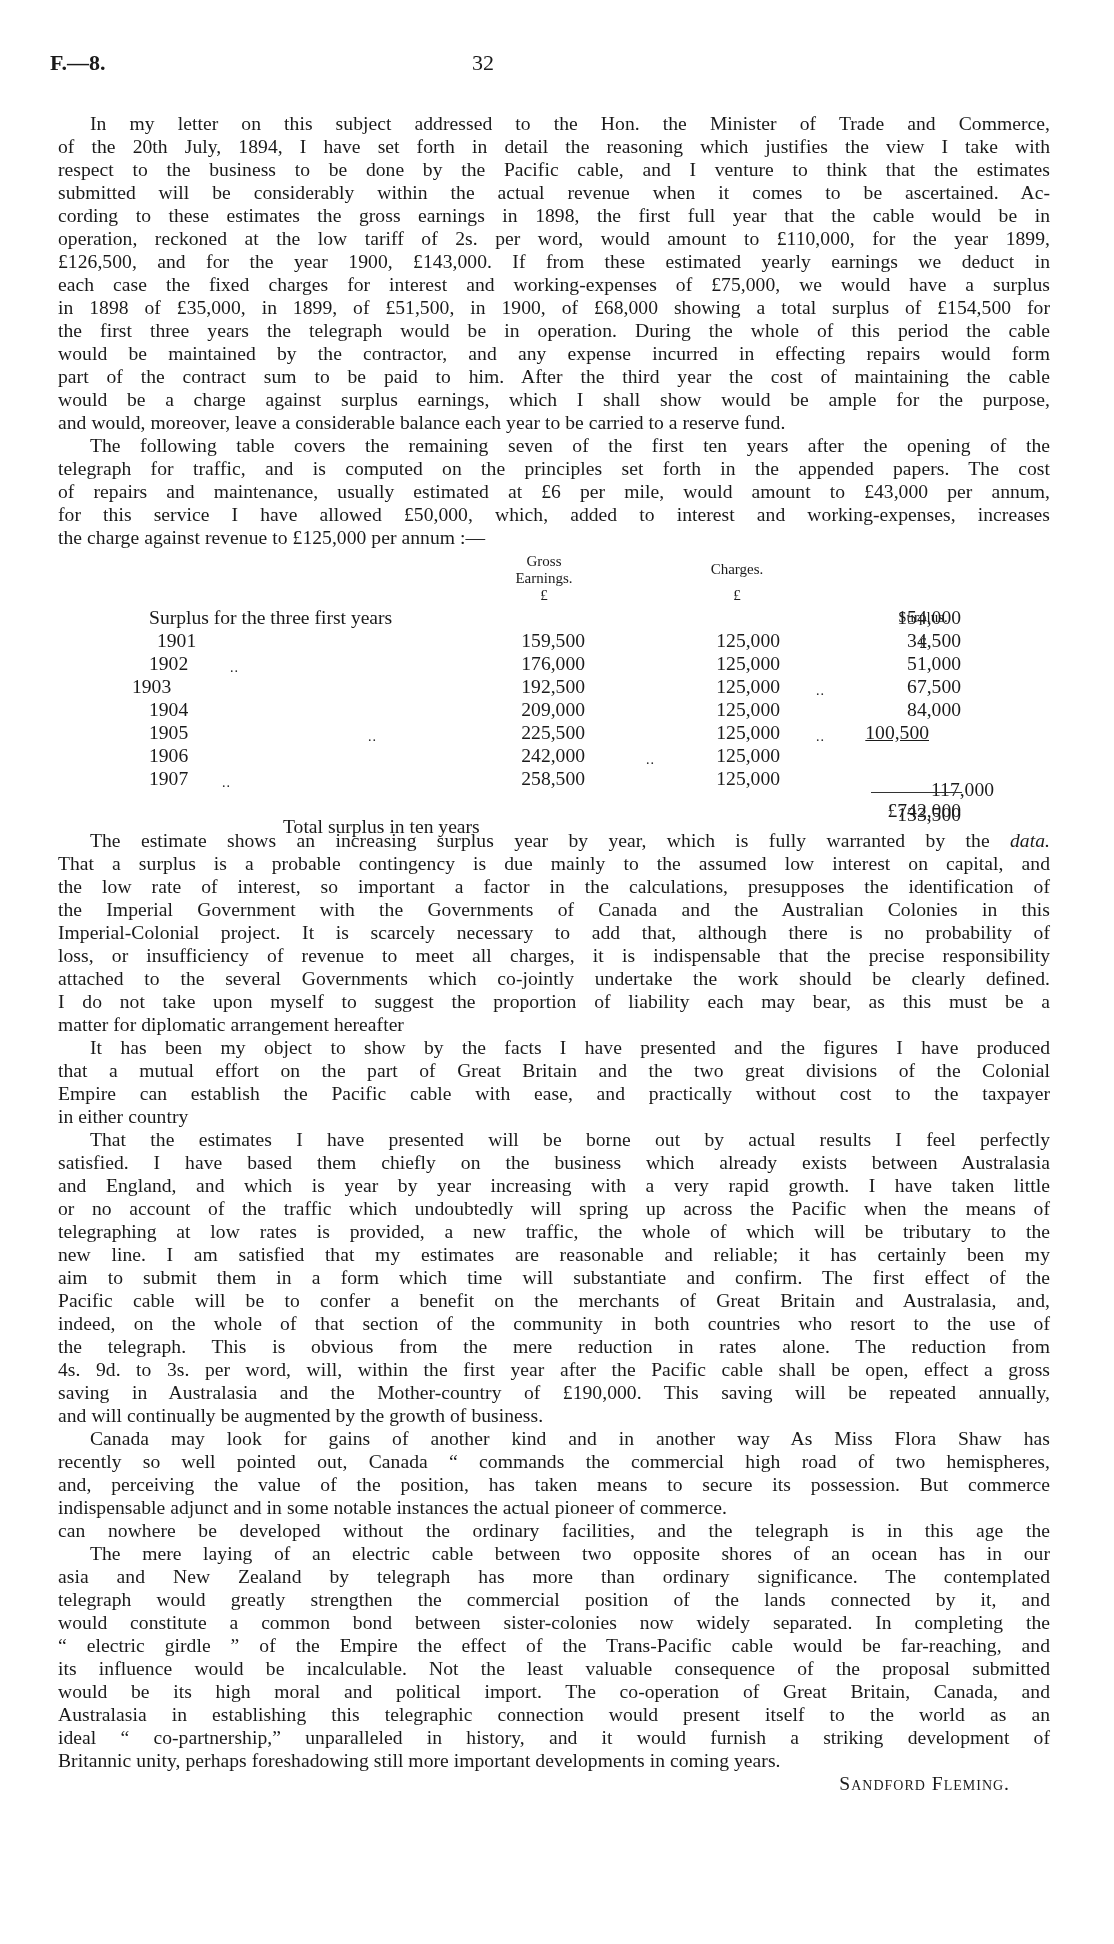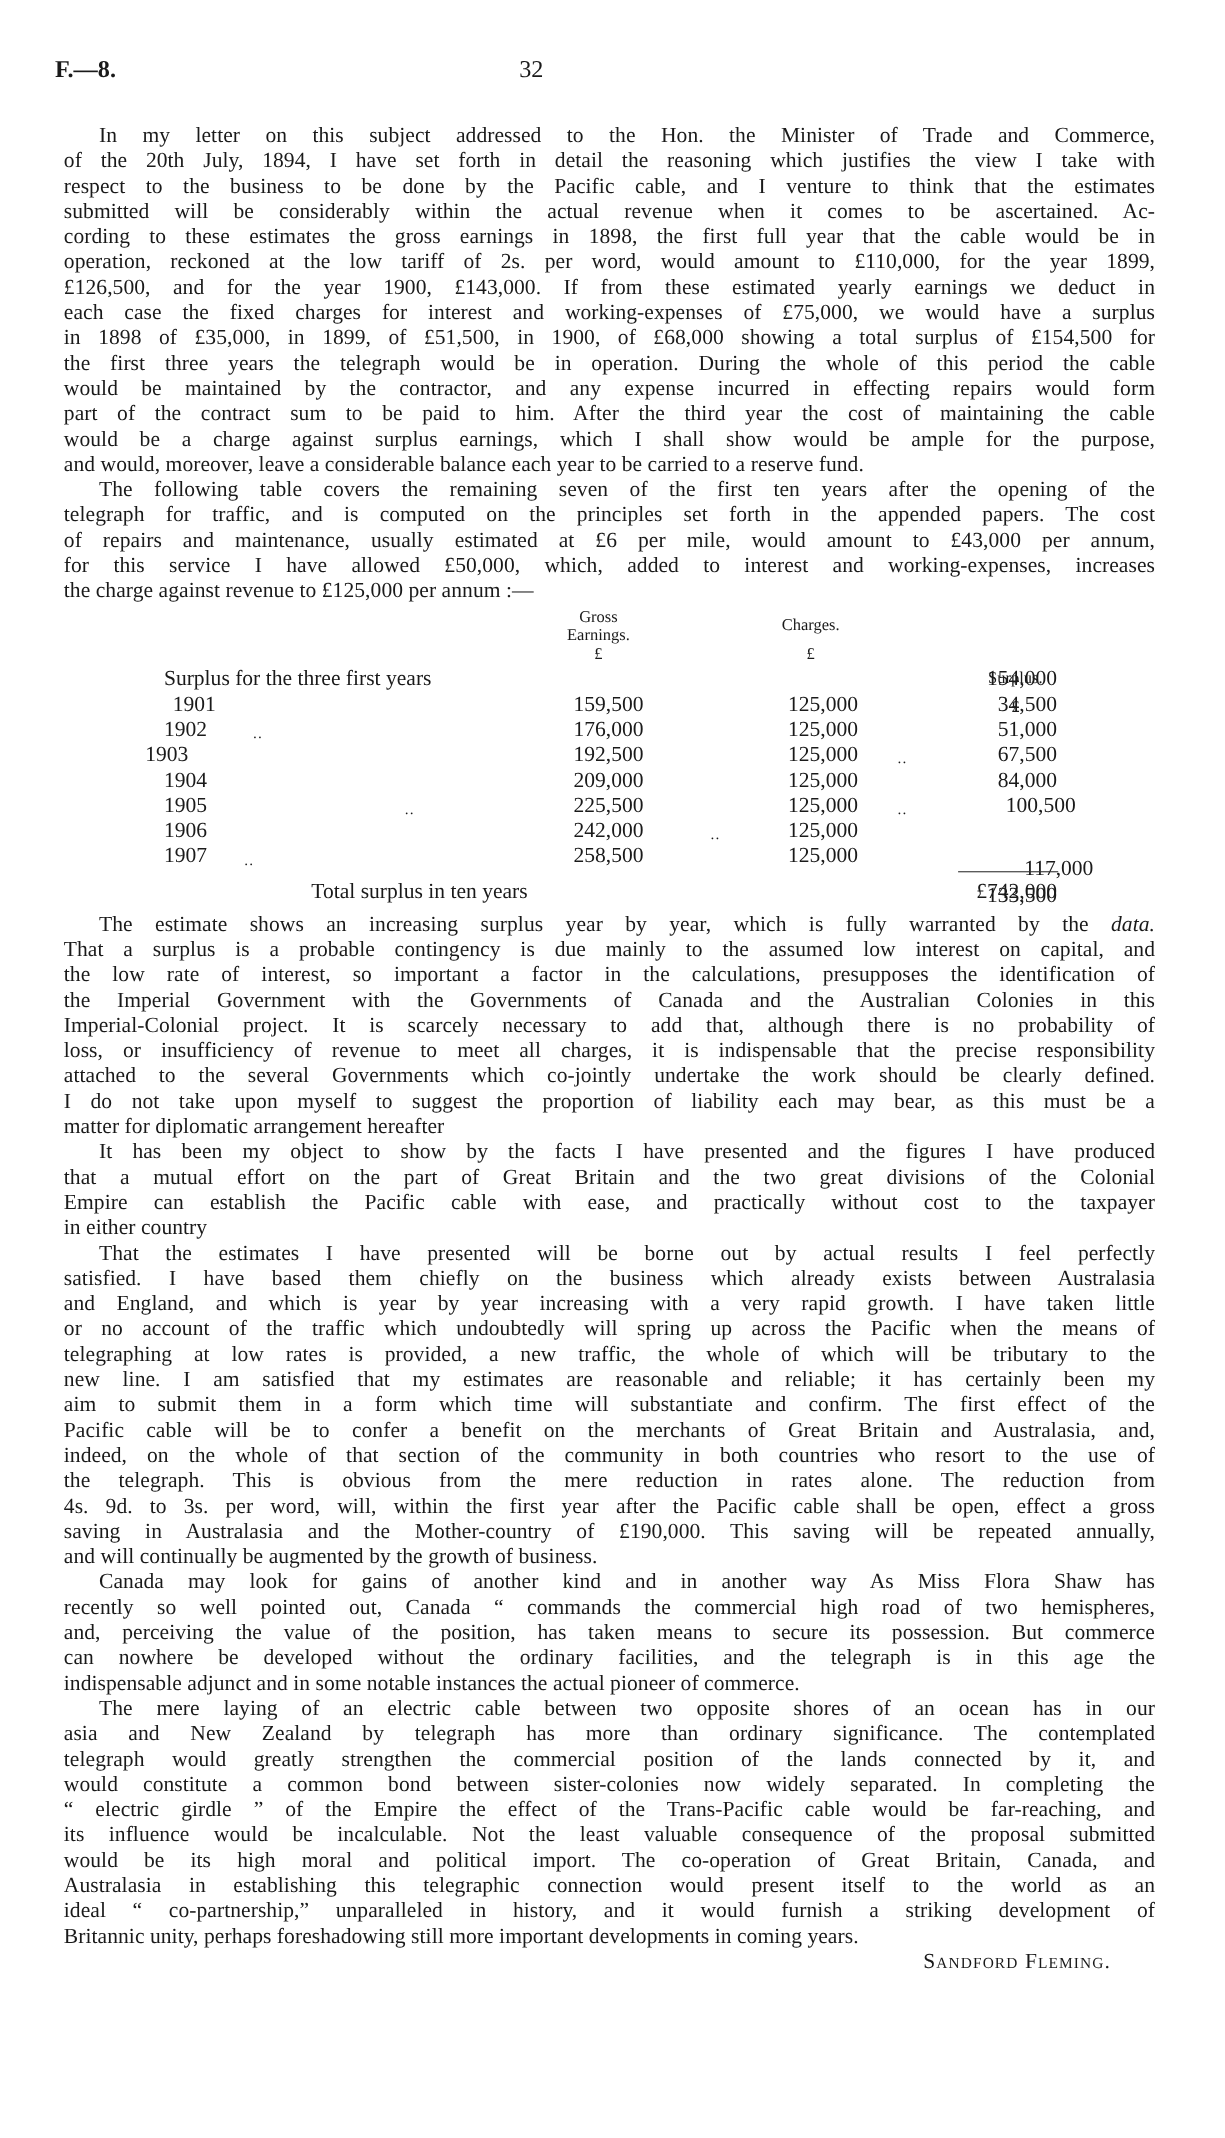--- a/index.html
+++ b/index.html
@@ -92,39 +92,39 @@
         <div class="cell num" style="left: 407px; top: 126px;">192,500</div>
         <div class="cell num" style="left: 602px; top: 126px;">125,000</div>
         <div class="cell num" style="left: 783px; top: 126px;">67,500</div>
         <div class="cell " style="left: 91px; top: 149px;">1904</div>
         <div class="cell num" style="left: 407px; top: 149px;">209,000</div>
         <div class="cell num" style="left: 602px; top: 149px;">125,000</div>
         <div class="cell num" style="left: 783px; top: 149px;">84,000</div>
         <div class="cell " style="left: 91px; top: 172px;">1905</div>
         <div class="cell num" style="left: 407px; top: 172px;">225,500</div>
         <div class="cell num" style="left: 602px; top: 172px;">125,000</div>
-        <div class="cell num" style="left: 800px; top: 172px;">100,500</div>
+        <div class="cell num" style="left: 751px; top: 172px; text-decoration: underline;">100,500</div>
         <div class="cell " style="left: 91px; top: 195px;">1906</div>
         <div class="cell num" style="left: 407px; top: 195px;">242,000</div>
         <div class="cell num" style="left: 602px; top: 195px;">125,000</div>
         <div class="cell num" style="left: 816px; top: 195px; margin-top: 34px;">117,000</div>
         <div class="cell " style="left: 91px; top: 218px;">1907</div>
         <div class="cell num" style="left: 407px; top: 218px;">258,500</div>
         <div class="cell num" style="left: 602px; top: 218px;">125,000</div>
         <div class="cell num" style="left: 783px; top: 218px; margin-top: 36px;">133,500</div>
         <div class="dots" style="left: 172px; top: 107px;">..</div>
         <div class="dots" style="left: 310px; top: 176px;">..</div>
         <div class="dots" style="left: 164px; top: 222px;">..</div>
         <div class="dots" style="left: 758px; top: 130px;">..</div>
         <div class="dots" style="left: 758px; top: 176px;">..</div>
         <div class="dots" style="left: 588px; top: 199px;">..</div>
       </div>
 
     <div class="rule" style="left:813px; width:91px; top:243px;"></div>
-    <div class="cell" style="left:225px; top:250px;">Total surplus in ten years</div>
+    <div class="cell" style="left:225px; top:266px;">Total surplus in ten years</div>
     <div class="cell num" style="left:783px; top:250px;">£742,000</div>
   </div>
 
   <div id="paras-after">
       <div>
         <span class="ln indent">The estimate shows an increasing surplus year by year, which is fully warranted by the <i>data.</i></span>
         <span class="ln">That a surplus is a probable contingency is due mainly to the assumed low interest on capital, and</span>
         <span class="ln">the low rate of interest, so important a factor in the calculations, presupposes the identification of</span>
         <span class="ln">the Imperial Government with the Governments of Canada and the Australian Colonies in this</span>
         <span class="ln">Imperial-Colonial project. It is scarcely necessary to add that, although there is no probability of</span>
@@ -151,22 +151,22 @@
         <span class="ln">indeed, on the whole of that section of the community in both countries who resort to the use of</span>
         <span class="ln">the telegraph. This is obvious from the mere reduction in rates alone. The reduction from</span>
         <span class="ln">4s. 9d. to 3s. per word, will, within the first year after the Pacific cable shall be open, effect a gross</span>
         <span class="ln">saving in Australasia and the Mother-country of £190,000. This saving will be repeated annually,</span>
         <span class="ln last">and will continually be augmented by the growth of business.</span>
       </div>
       <div>
         <span class="ln indent">Canada may look for gains of another kind and in another way As Miss Flora Shaw has</span>
         <span class="ln">recently so well pointed out, Canada “ commands the commercial high road of two hemispheres,</span>
         <span class="ln">and, perceiving the value of the position, has taken means to secure its possession. But commerce</span>
+        <span class="ln last">indispensable adjunct and in some notable instances the actual pioneer of commerce.</span>
         <span class="ln">can nowhere be developed without the ordinary facilities, and the telegraph is in this age the</span>
-        <span class="ln last">indispensable adjunct and in some notable instances the actual pioneer of commerce.</span>
       </div>
       <div>
         <span class="ln indent">The mere laying of an electric cable between two opposite shores of an ocean has in our</span>
         <span class="ln">asia and New Zealand by telegraph has more than ordinary significance. The contemplated</span>
         <span class="ln">telegraph would greatly strengthen the commercial position of the lands connected by it, and</span>
         <span class="ln">would constitute a common bond between sister-colonies now widely separated. In completing the</span>
         <span class="ln">“ electric girdle ” of the Empire the effect of the Trans-Pacific cable would be far-reaching, and</span>
         <span class="ln">its influence would be incalculable. Not the least valuable consequence of the proposal submitted</span>
         <span class="ln">would be its high moral and political import. The co-operation of Great Britain, Canada, and</span>
         <span class="ln">Australasia in establishing this telegraphic connection would present itself to the world as an</span>

